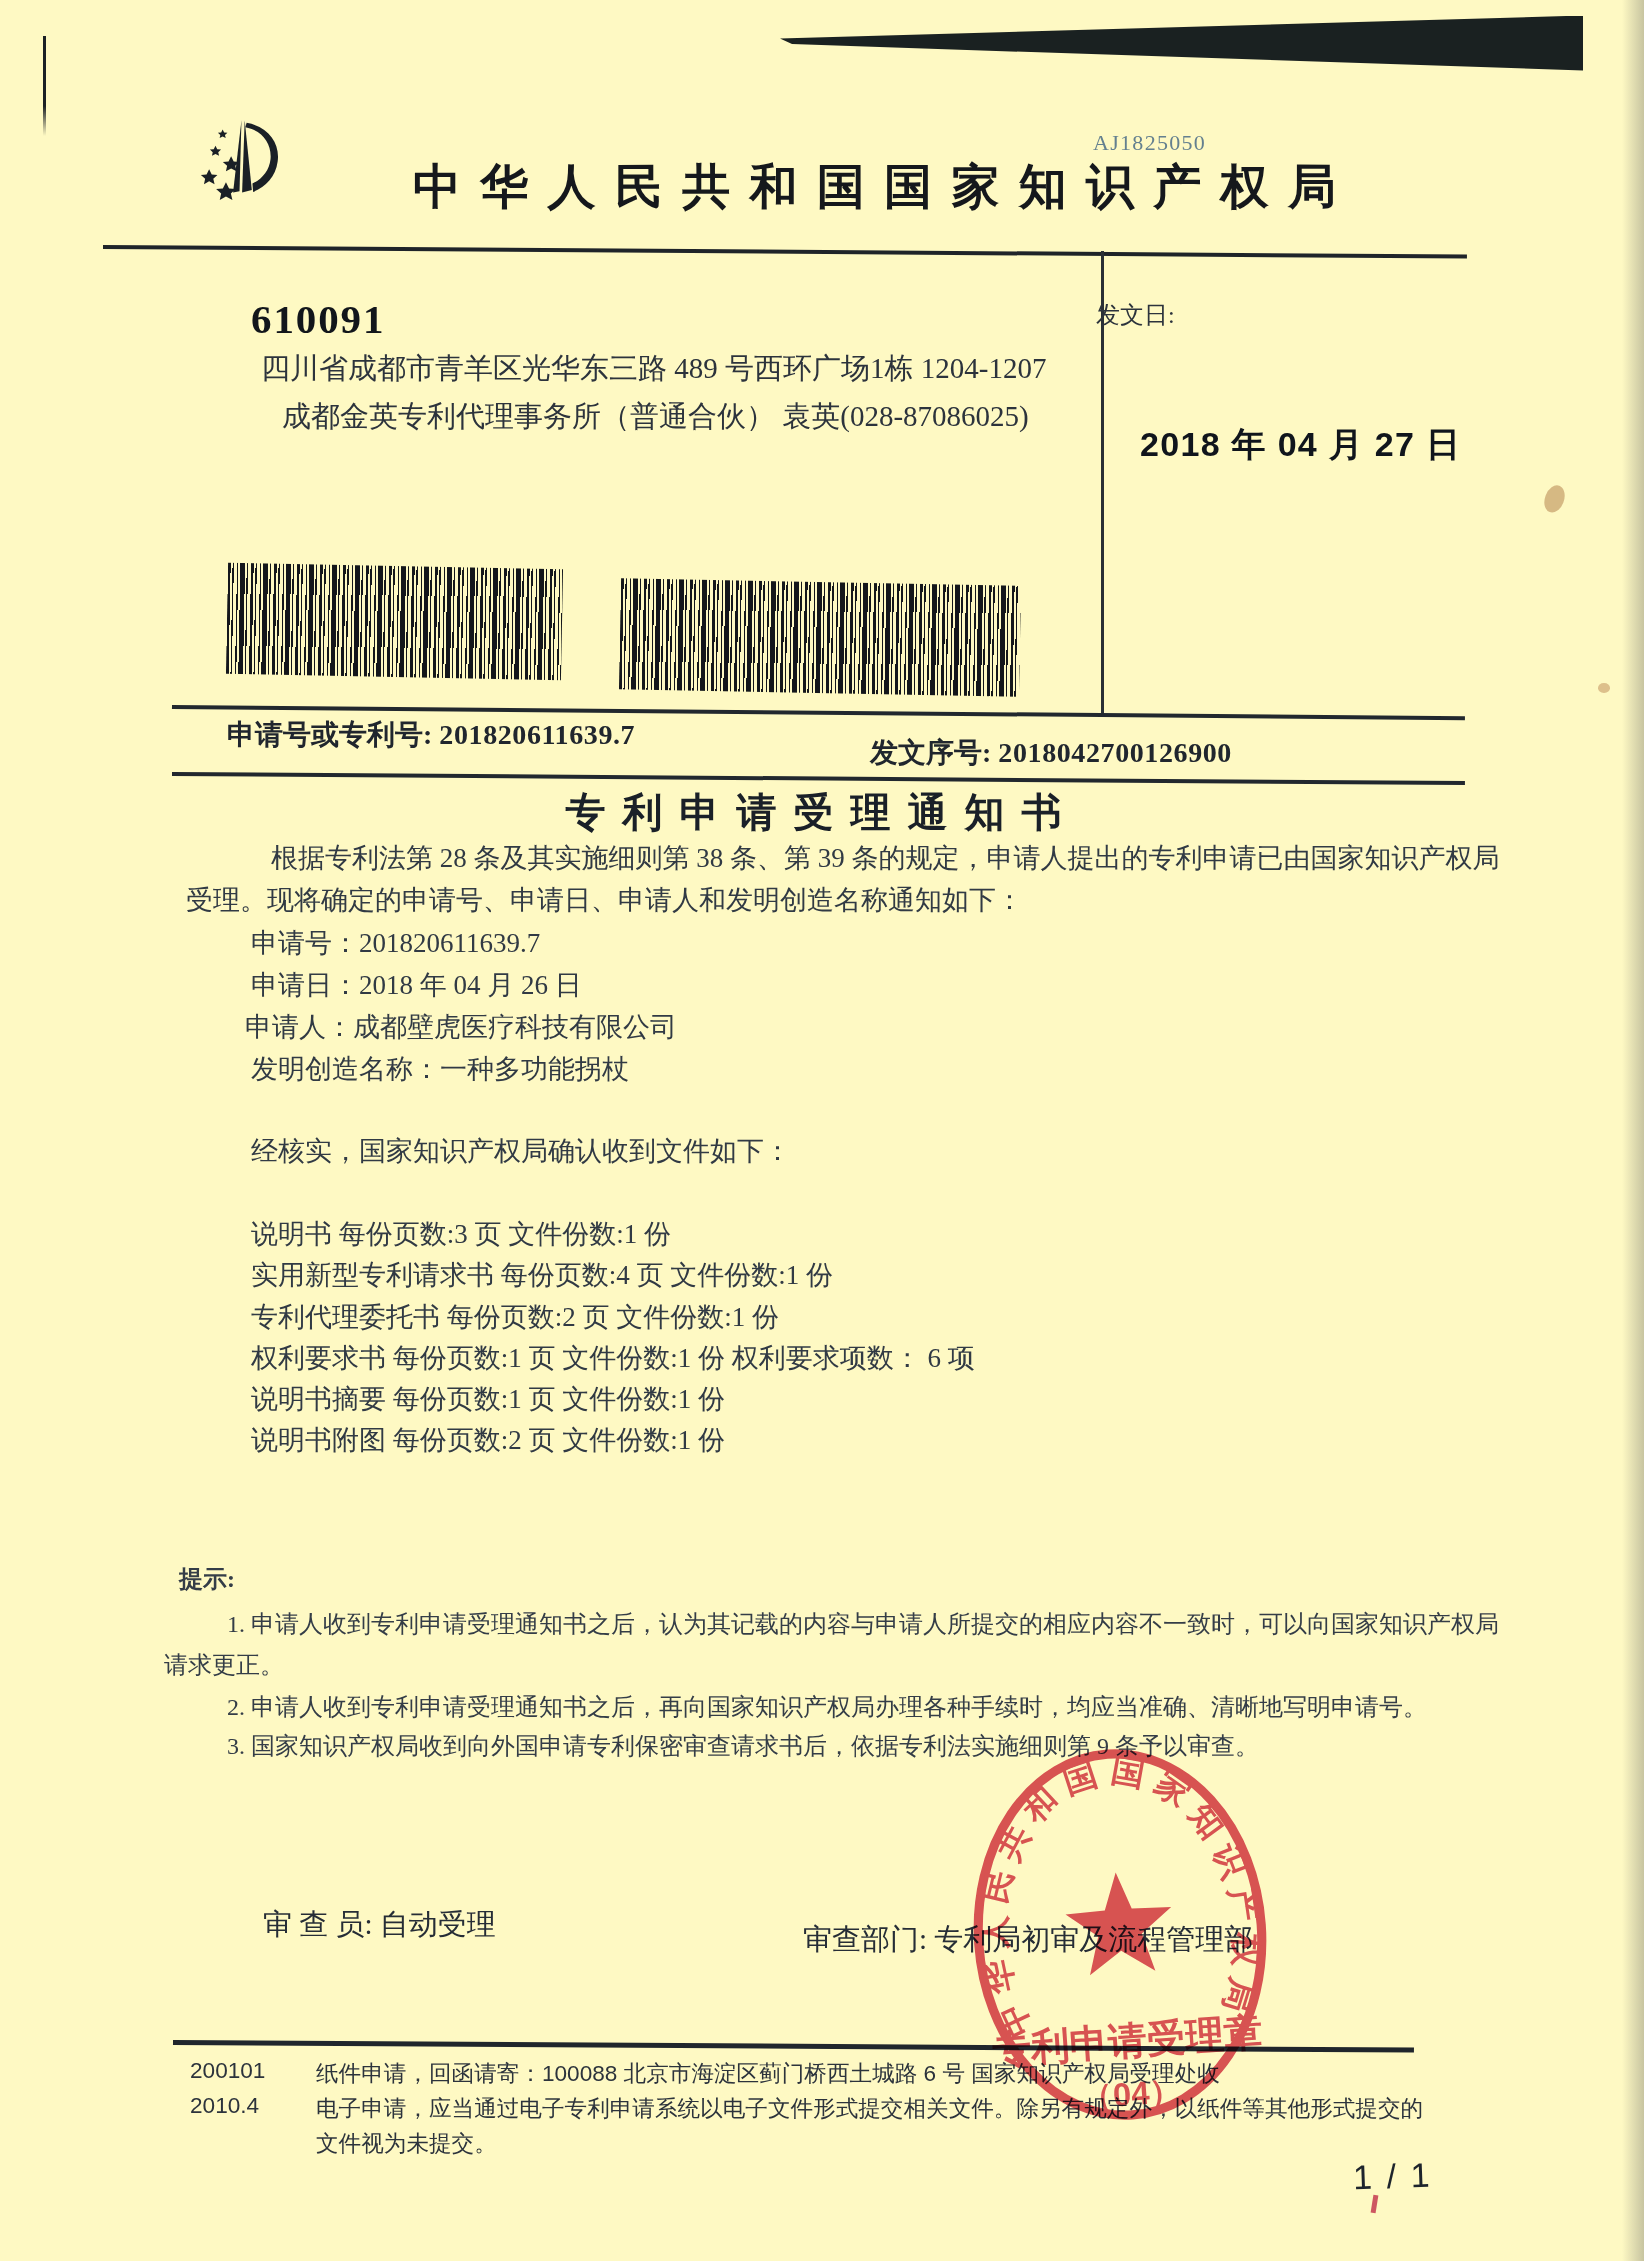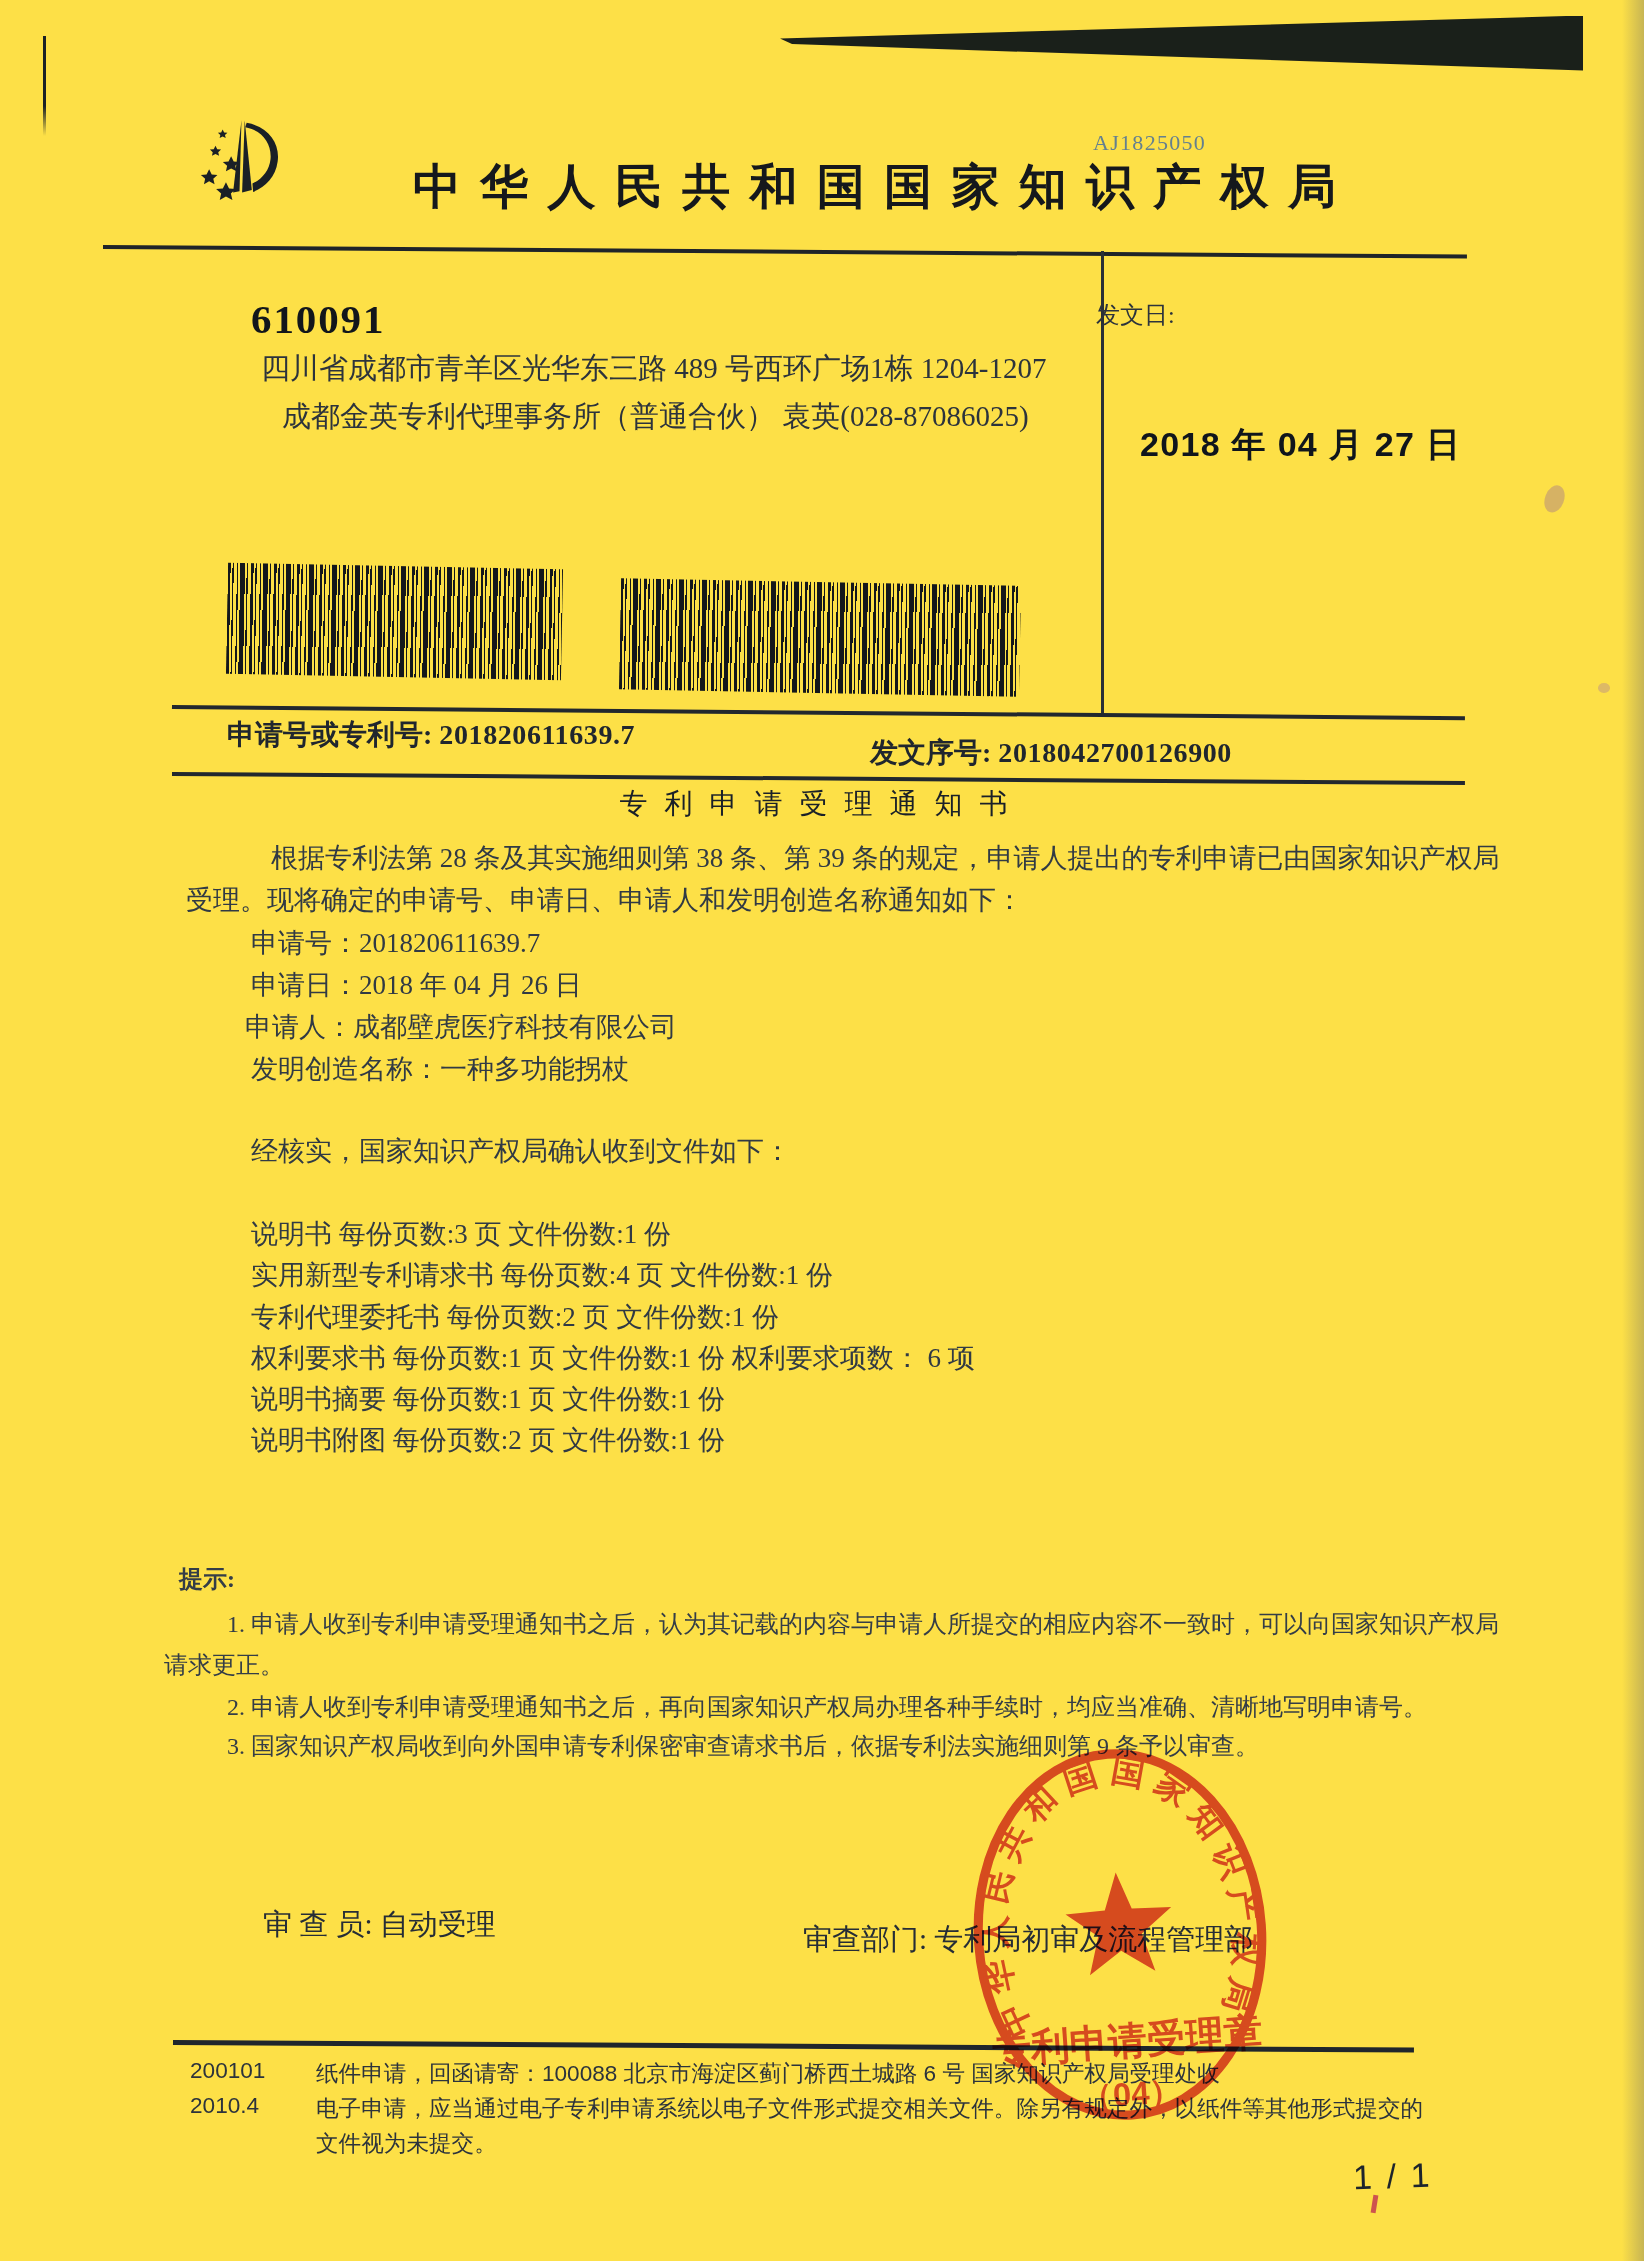--- a/index.html
+++ b/index.html
@@ -1,21 +1,21 @@
 <!DOCTYPE html>
 <html style="font-size:10.3px"><head>
 <meta charset="utf-8">
 <style>
   html, body { margin: 0; padding: 0; }
   body { background: #d9d9d5; }
   .page {
     position: relative;
     width: 1644px;
     height: 2261px;
-    background: #fde047;
+    background: #fef9c3;
     overflow: hidden;
     font-family: "Liberation Serif", "DejaVu Serif", serif;
     color: #333b45;
   }
   .abs { position: absolute; }
 
   
   .artifact-top-wedge {
     left: 780px; top: 15.5px; width: 803px; height: 55px;
     background: #0e1518;
@@ -106,21 +106,21 @@
   .app-no { left: 227px; top: 716px; }
   .serial-no { left: 870px; top: 734px; }
   .rule-below-refs {
     left: 172px; top: 772px; width: 1293px; height: 3.9px;
     background: #22282e; transform: rotate(0.4deg); transform-origin: left top;
   }
 
   
   .notice-title {
     left: 50%; top: 785px; transform: translateX(-50%);
-    font-weight: normal; font-size: 28px; color: #1a2028;
+    font-weight: bold; font-size: 40px; color: #1a2028;
     letter-spacing: 17px; white-space: nowrap;
   }
   .bodyline { font-size: 27px; color: #313a44; white-space: nowrap; }
   .p1l1 { left: 271px; top: 840px; }
   .p1l2 { left: 186px; top: 882px; }
   .field0 { left: 251px; top: 925px; }
   .field1 { left: 251px; top: 967px; }
   .field2 { left: 245px; top: 1009px; }
   .field3 { left: 251px; top: 1051px; }
   .received-intro { left: 251px; top: 1133px; }

